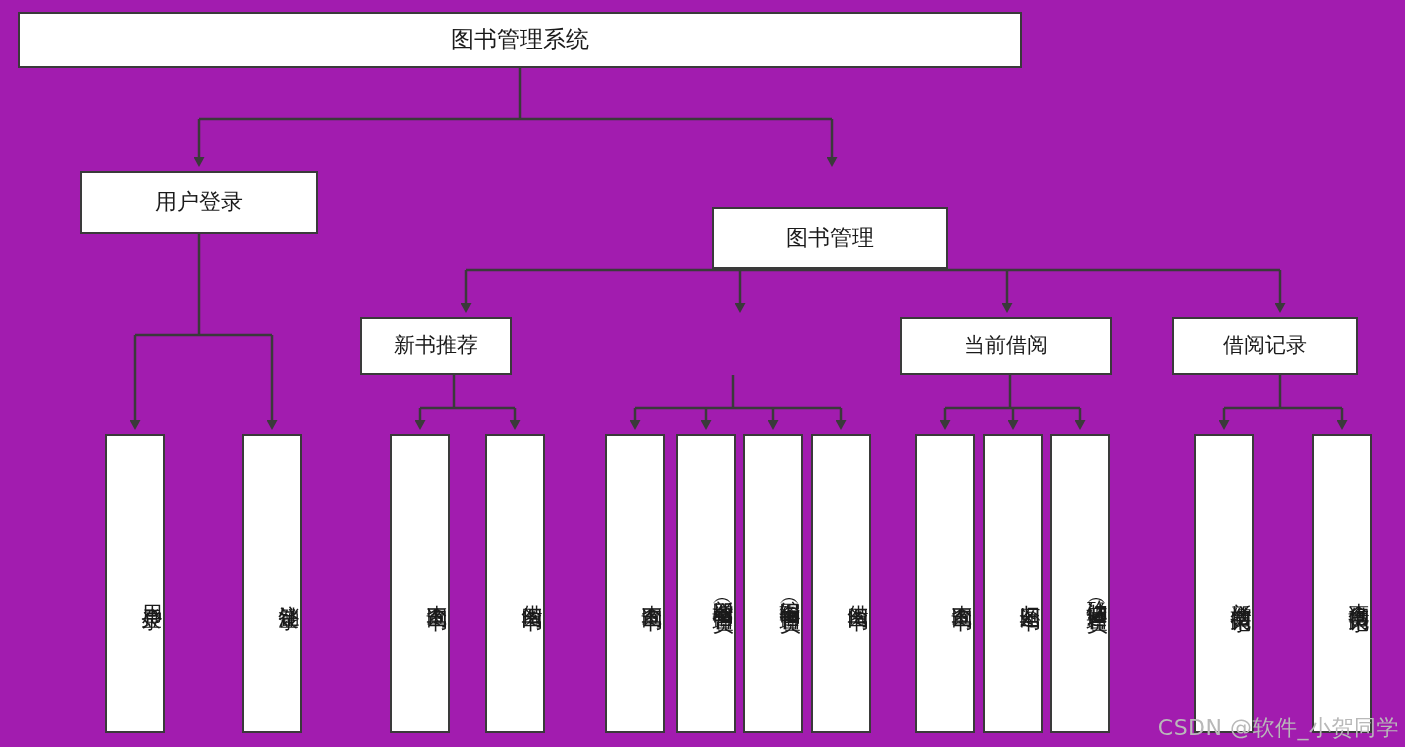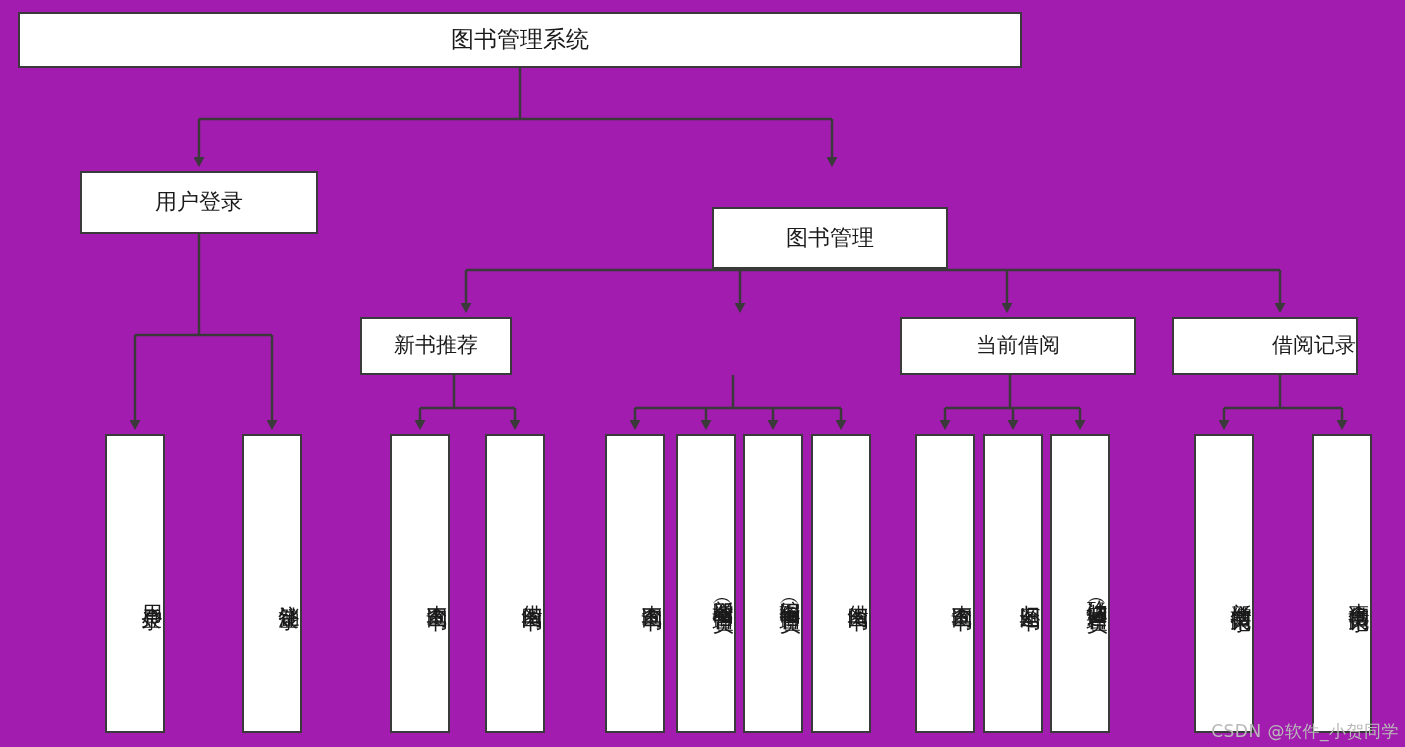--- a/index.html
+++ b/index.html
@@ -51,21 +51,21 @@
     writing-mode: vertical-rl;
     text-orientation: upright;
     white-space: normal;
     text-align: start;
     display: block;
   }
   .watermark {
     position: absolute;
     right: 6px;
     bottom: 4px;
-    font-size: 17px;
+    font-size: 22px;
     color: #b9b9b9;
     letter-spacing: 0.5px;
     white-space: nowrap;
   }
 </style>
 </head>
 <body>
 
 <div id="canvas">
 
@@ -129,24 +129,24 @@
   <div class="node level1" style="left:80px; top:171px; width:238px; height:63px;">
     <span>用户登录</span>
   </div>
   <div class="node level1" style="left:712px; top:171px; width:236px; height:62px;margin-top:36px;">
     <span>图书管理</span>
   </div>
 
   <div class="node level2" style="left:360px; top:317px; width:152px; height:58px;">
     <span>新书推荐</span>
   </div>
-  <div class="node level2" style="left:900px; top:317px; width:236px; height:58px;">
+  <div class="node level2" style="left:900px; top:317px; width:212px; height:58px;">
     <span>当前借阅</span>
   </div>
-  <div class="node level2" style="left:1172px; top:317px; width:186px; height:58px;justify-content:flex-end;">
+  <div class="node level2" style="left:1172px; top:317px; width:186px; height:58px;">
     <span>借阅记录</span>
   </div>
 
   <div class="node leaf" style="left:105px; top:434px; width:60px; height:299px;">
     <span class="vtext">用户登录</span>
   </div>
   <div class="node leaf" style="left:242px; top:434px; width:60px; height:299px;">
     <span class="vtext">注销登录</span>
   </div>
 

